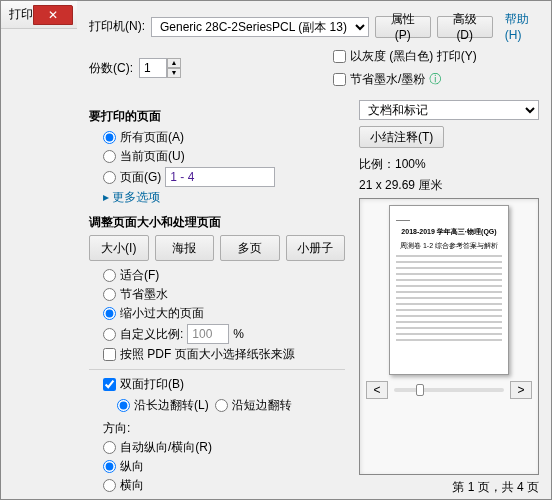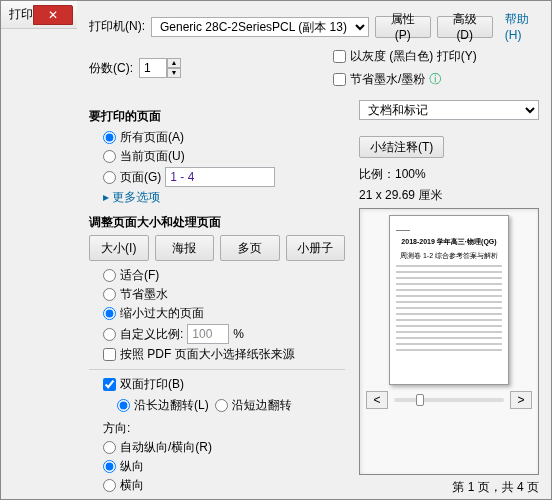--- a/index.html
+++ b/index.html
@@ -165,21 +165,21 @@
             </label>
           <label class="radio">
               <input type="radio" name="or" style="">
               <span>横向</span>
             </label>
         </div>
       </div>
 
       <div class="right">
         <select><option>文档和标记</option></select>
-        <div style="margin-top:16px;"><button class="btn">小结注释(T)</button></div>
+        <div style="margin-top:6px;"><button class="btn">小结注释(T)</button></div>
         <div style="margin-top:8px">比例：100%</div>
         <div style="margin:4px 0;">21 x 29.69 厘米</div>
         <div class="preview">
           <div class="page">
             <div class="ph-t" style="align-self:flex-start; font-weight:normal; font-style:italic;">——</div>
             <div class="ph-t">2018-2019 学年高三·物理(QG)</div>
             <div class="ph-t" style="font-weight:normal;">周测卷 1-2 综合参考答案与解析</div>
             <div class="ph-line"></div>
               <div class="ph-line"></div>
               <div class="ph-line"></div>

